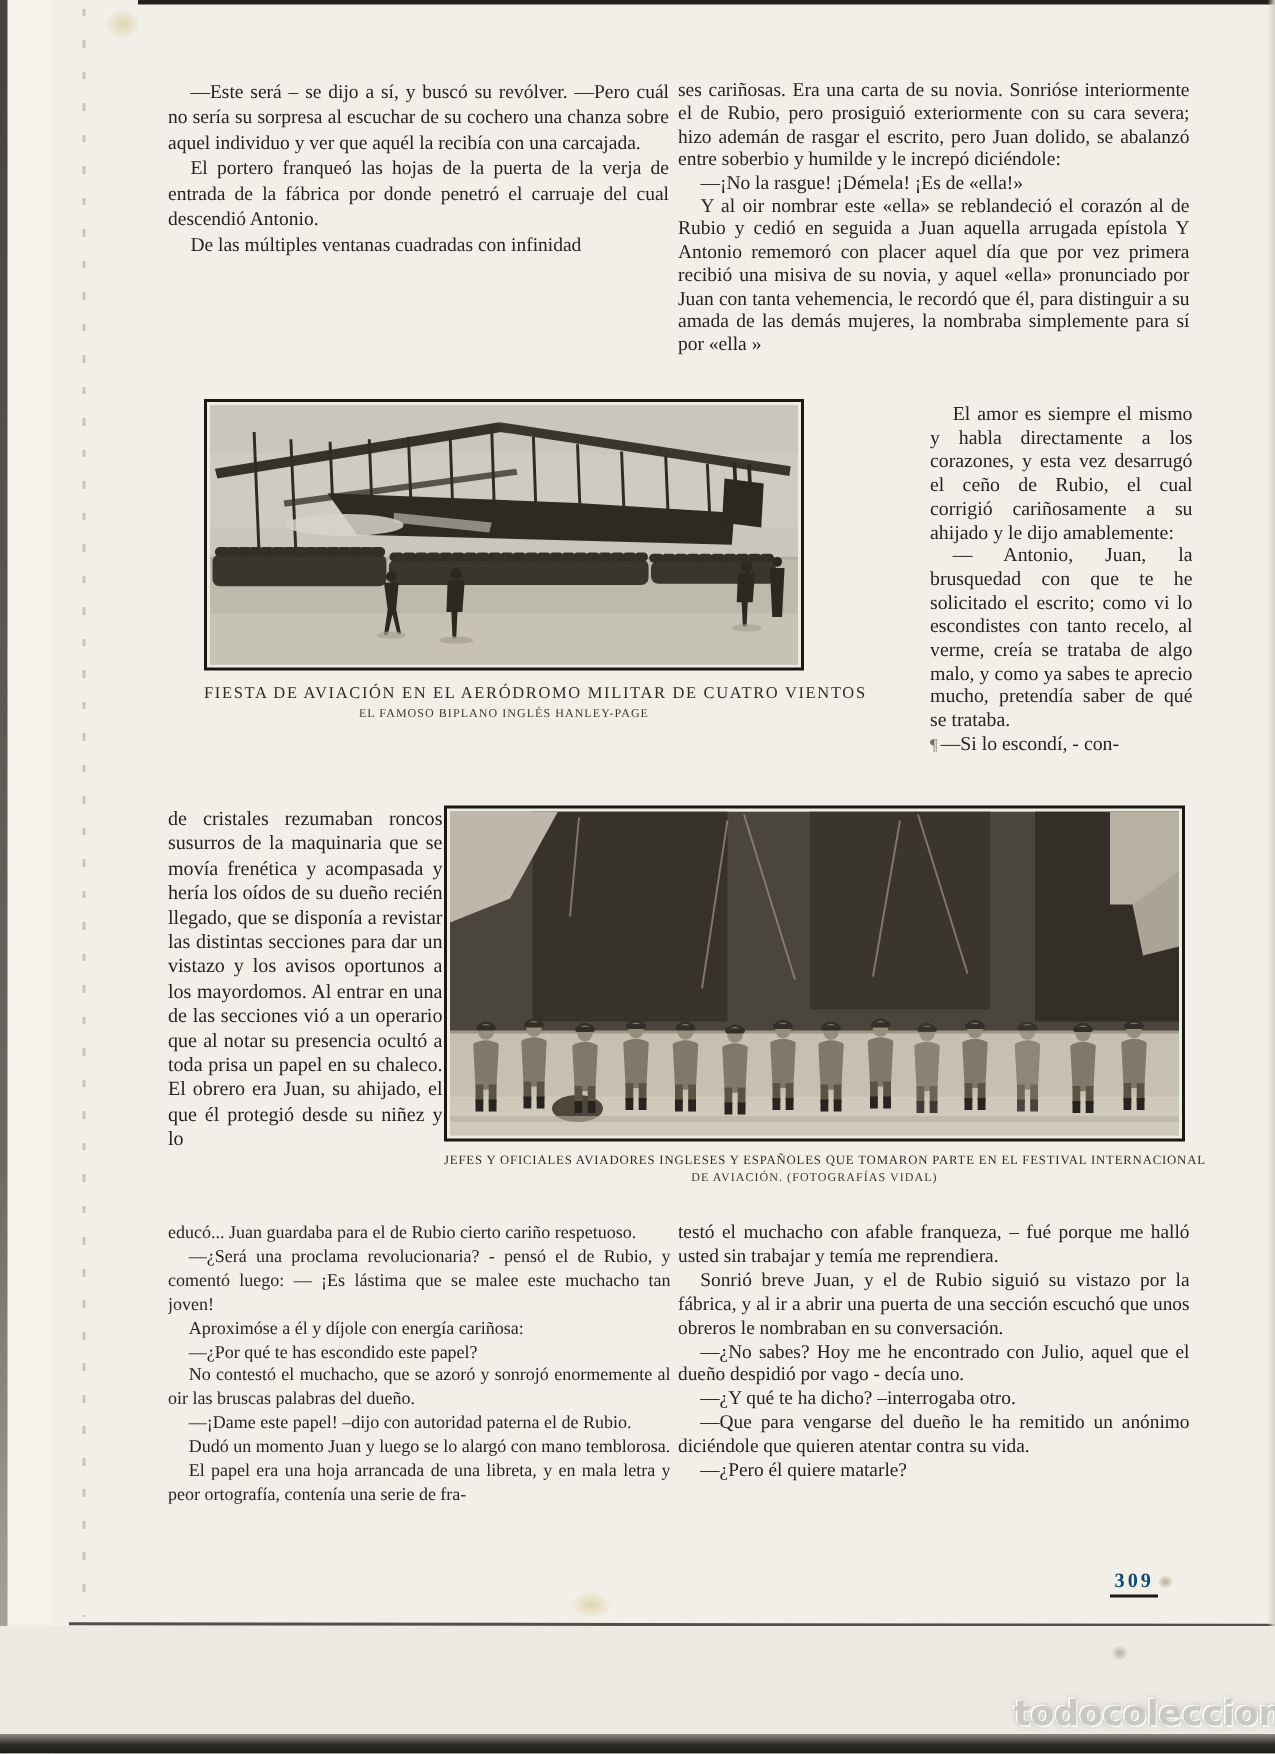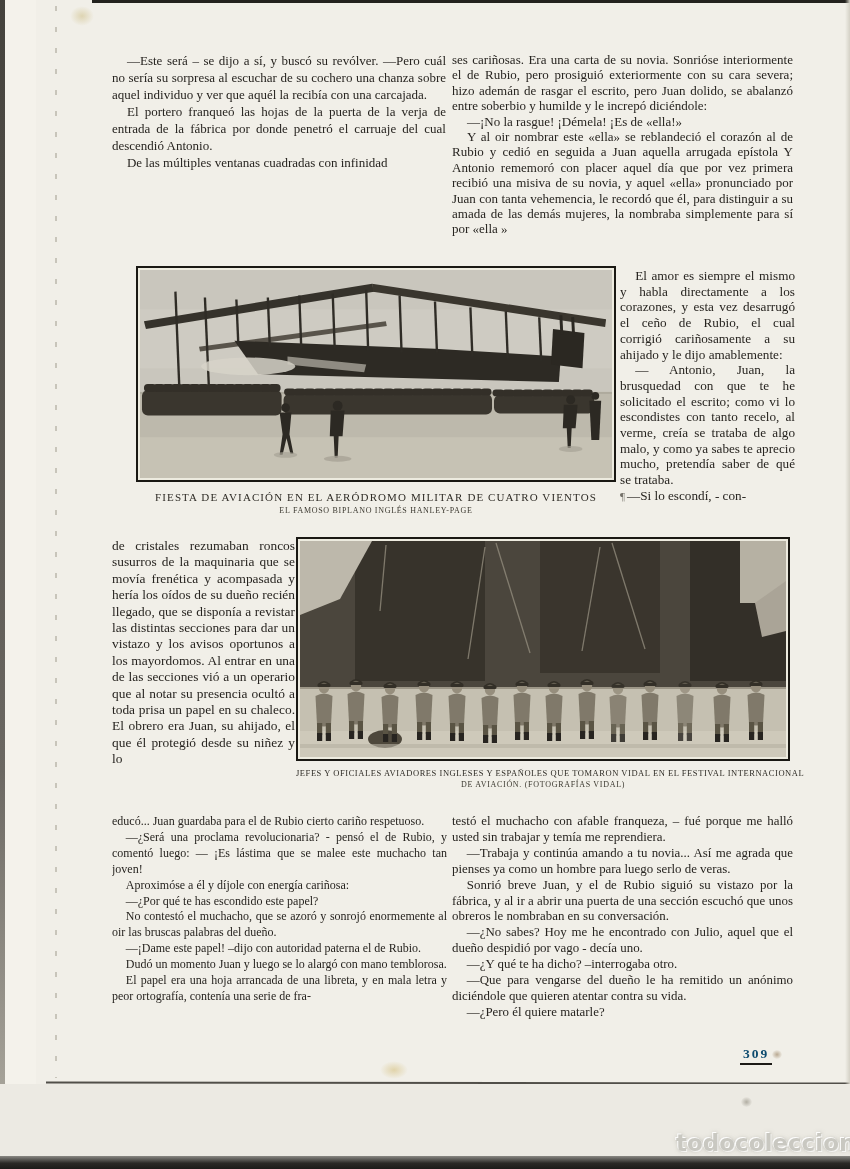--- a/index.html
+++ b/index.html
@@ -33,21 +33,21 @@
   .col p.noind { text-indent:0; }
   .top-left     { left:112px; top:52px;  width:334px; height:212px; font-size:13px;   line-height:17px;   }
   .top-right    { left:452px; top:52px;  width:341px; height:214px; font-size:13px;   line-height:15.4px; }
   .right-narrow { left:620px; top:268px; width:175px; height:262px; font-size:13.2px; line-height:15.7px; }
   .mid-left     { left:112px; top:538px; width:183px; height:272px; font-size:13.4px; line-height:16.4px; }
   .bottom-left  { left:112px; top:814px; width:335px; height:244px; font-size:12px; line-height:15.9px; }
   .bottom-right { left:452px; top:814px; width:341px; height:234px; font-size:12.9px; line-height:15.9px; }
   .defect { font-size:11px; color:#4a463e; opacity:.75; display:inline-block; margin-right:2px; }
   
   figure.photo { position:absolute; margin:0; }
-  .photo1 { left:136px; top:266px; width:480px; }
+  .photo1 { left:136px; top:266px; width:400px; }
   .photo2 { left:296px; top:537px; width:494px; }
   .frame { display:block; border:2.5px solid #1a1813; background:#edebdf; padding:2px; }
   .frame svg { display:block; width:100%; height:auto; }
   figcaption { text-align:center; color:#2f2c26; }
   .cap-title { display:block; margin-top:9px; font-size:11px; letter-spacing:1.1px; white-space:nowrap; }
   .cap-sub   { display:block; margin-top:3px; font-size:8px;  letter-spacing:.7px;  color:#3b382f; white-space:nowrap; }
   .photo2 .cap-title { margin-top:7px; font-size:8.5px; letter-spacing:.55px; }
   .photo2 .cap-sub   { margin-top:2px; font-size:8px; }
   
   .page-number { position:absolute; left:740px; top:1046px; font-weight:bold; font-size:13.5px;
@@ -193,39 +193,38 @@
         <use href="#officer" x="287" y="198"></use>
           <use href="#officer" x="318" y="201" opacity=".85"></use>
         <use href="#officer" x="350" y="199"></use>
           <use href="#officer" x="385" y="200" opacity=".8"></use>
         <use href="#officer" x="422" y="201"></use>
           <use href="#officer" x="456" y="199"></use>
         <rect y="203" width="486" height="4" fill="#b5b0a1" opacity=".6"></rect>
       </svg>
     </span>
     <figcaption>
-      <span class="cap-title">JEFES Y OFICIALES AVIADORES INGLESES Y ESPAÑOLES QUE TOMARON VIDAL EN EL FESTIVAL INTERNACIONAL</span>
+      <span class="cap-title">JEFES Y OFICIALES AVIADORES INGLESES Y ESPAÑOLES QUE TOMARON PARTE EN EL FESTIVAL INTERNACIONAL</span>
       <span class="cap-sub">DE AVIACIÓN. (FOTOGRAFÍAS VIDAL)</span>
     </figcaption>
   </figure>
 
   <div class="col bottom-left">
     <p class="noind">educó... Juan guardaba para el de Rubio cierto cariño respetuoso.</p>
     <p>—¿Será una proclama revolucionaria? - pensó el de Rubio, y comentó luego: — ¡Es lástima que se malee este muchacho tan joven!</p>
     <p>Aproximóse a él y díjole con energía cariñosa:</p>
     <p>—¿Por qué te has escondido este papel?</p>
     <p>No contestó el muchacho, que se azoró y sonrojó enormemente al oir las bruscas palabras del dueño.</p>
     <p>—¡Dame este papel! –dijo con autoridad paterna el de Rubio.</p>
     <p>Dudó un momento Juan y luego se lo alargó con mano temblorosa.</p>
     <p>El papel era una hoja arrancada de una libreta, y en mala letra y peor ortografía, contenía una serie de fra-</p>
   </div>
 
   <div class="col bottom-right">
     <p class="noind">testó el muchacho con afable franqueza, – fué porque me halló usted sin trabajar y temía me reprendiera.</p>
-    <p>—Trabaja y continúa amando a tu novia... Así me agrada que pienses ya como un hombre para luego serlo de veras.</p>
     <p>Sonrió breve Juan, y el de Rubio siguió su vistazo por la fábrica, y al ir a abrir una puerta de una sección escuchó que unos obreros le nombraban en su conversación.</p>
     <p>—¿No sabes? Hoy me he encontrado con Julio, aquel que el dueño despidió por vago - decía uno.</p>
     <p>—¿Y qué te ha dicho? –interrogaba otro.</p>
     <p>—Que para vengarse del dueño le ha remitido un anónimo diciéndole que quieren atentar contra su vida.</p>
     <p>—¿Pero él quiere matarle?</p>
   </div>
 
   <div class="page-number">309</div>
 
   <div class="edge-bottom-line"></div>

